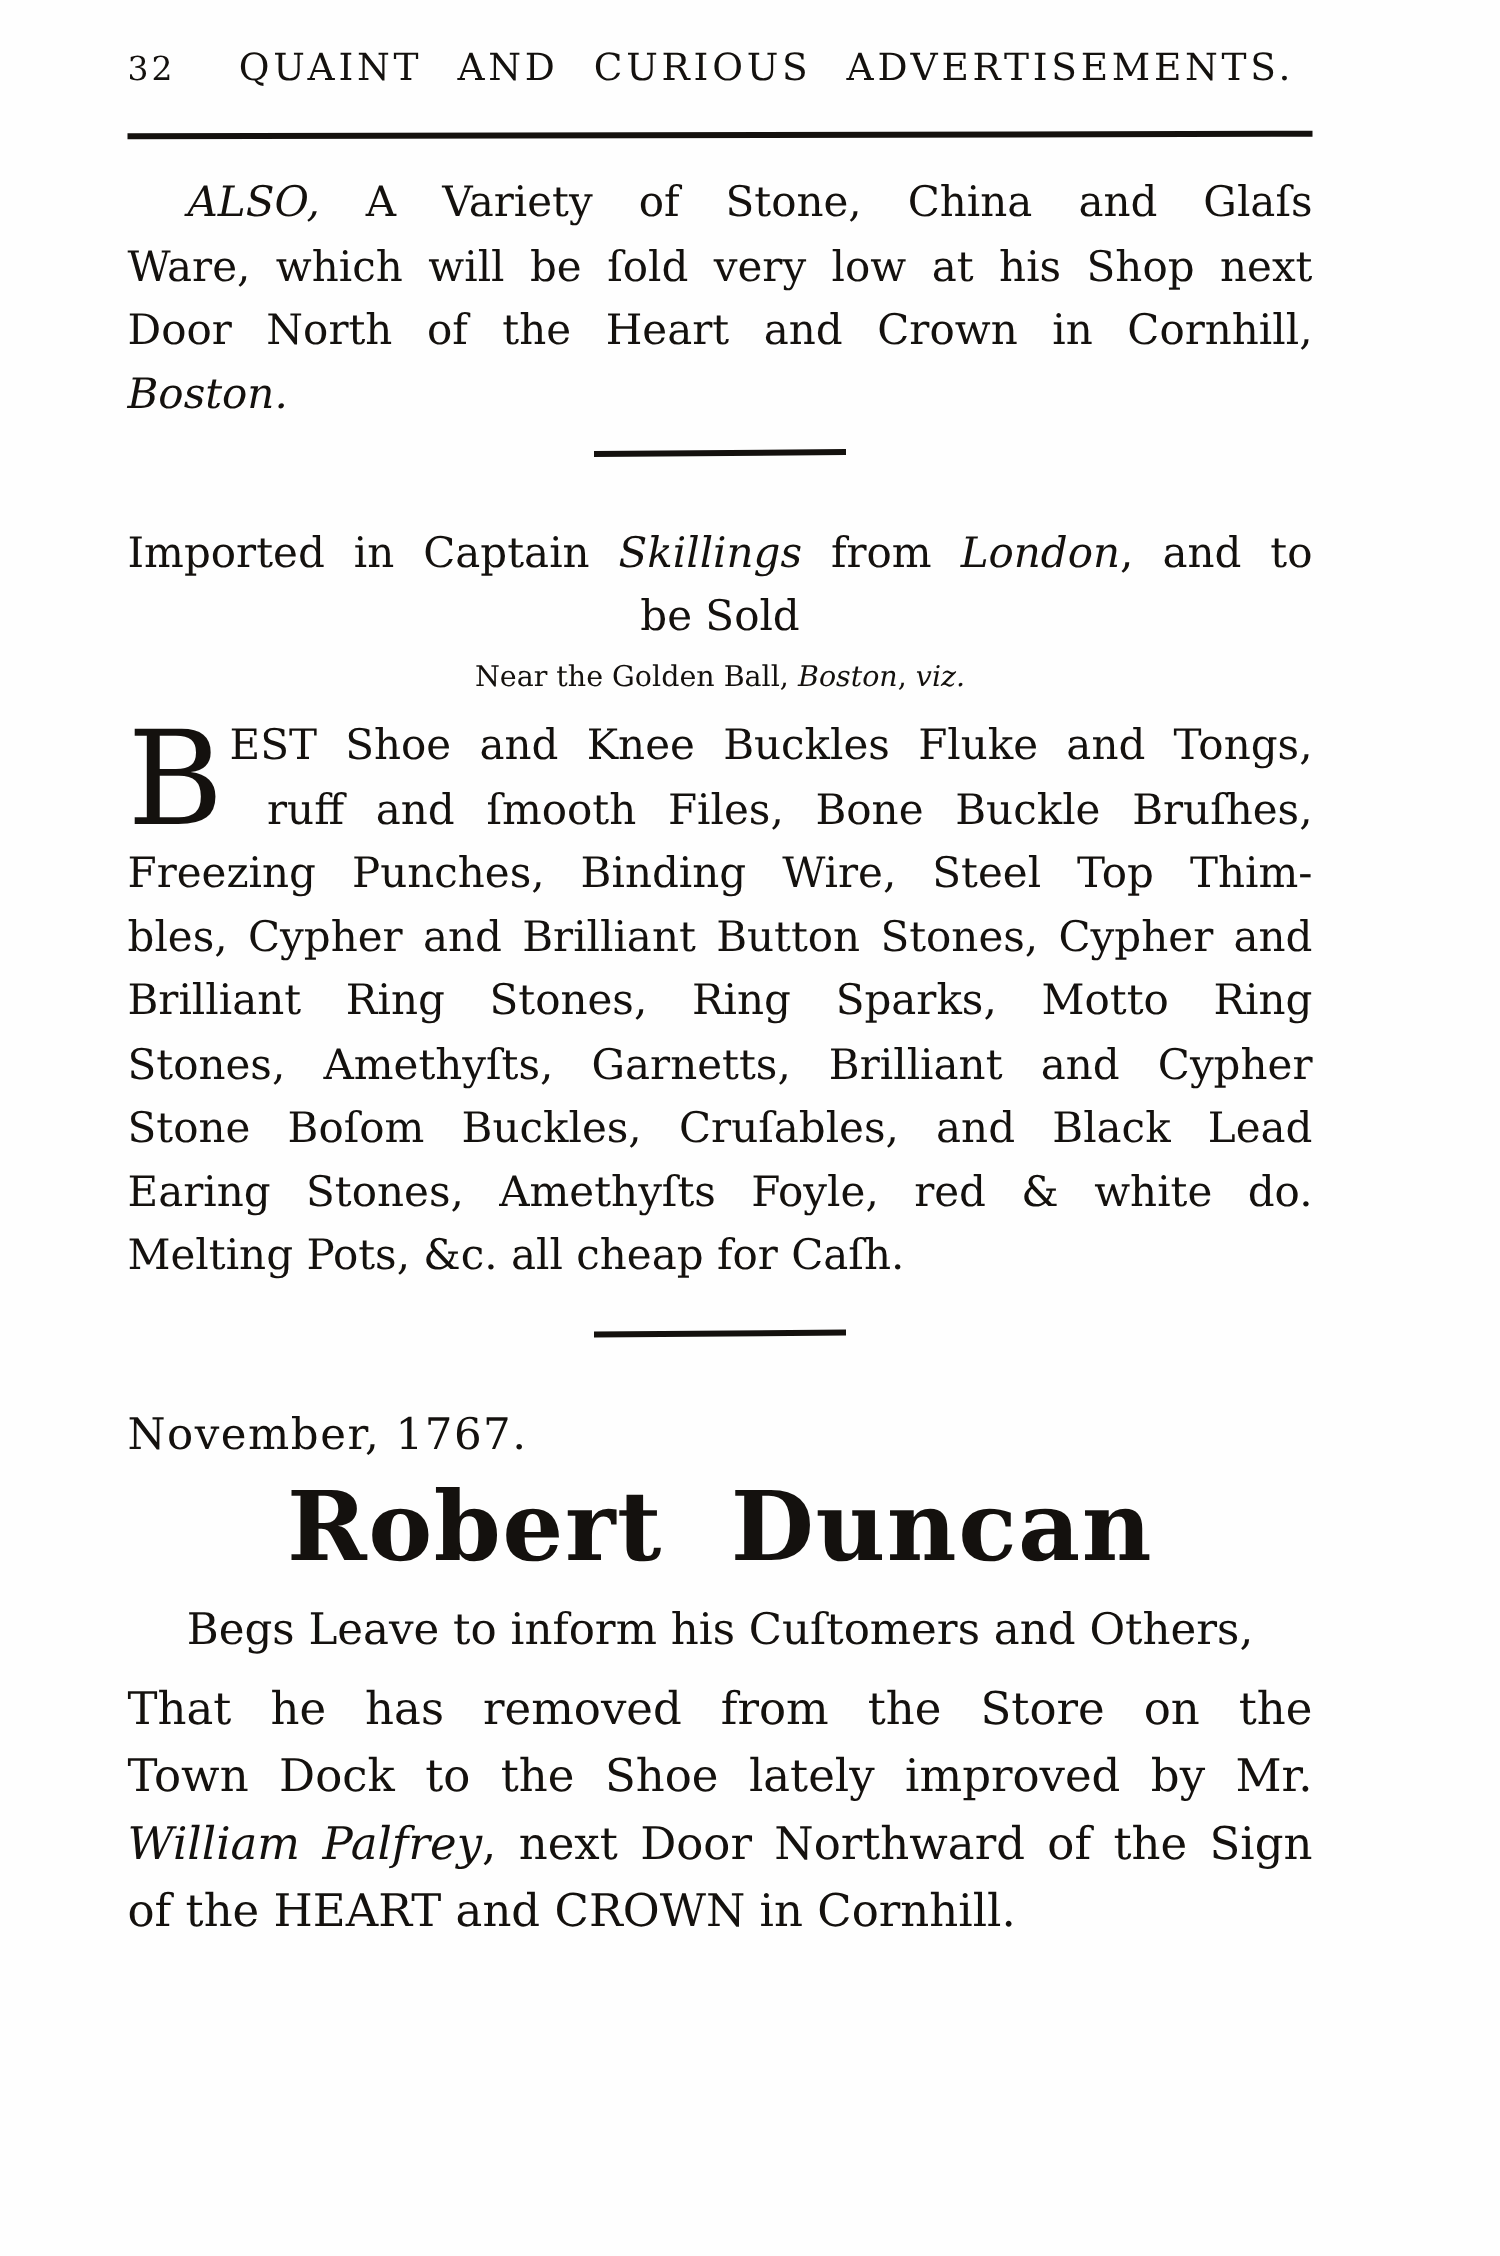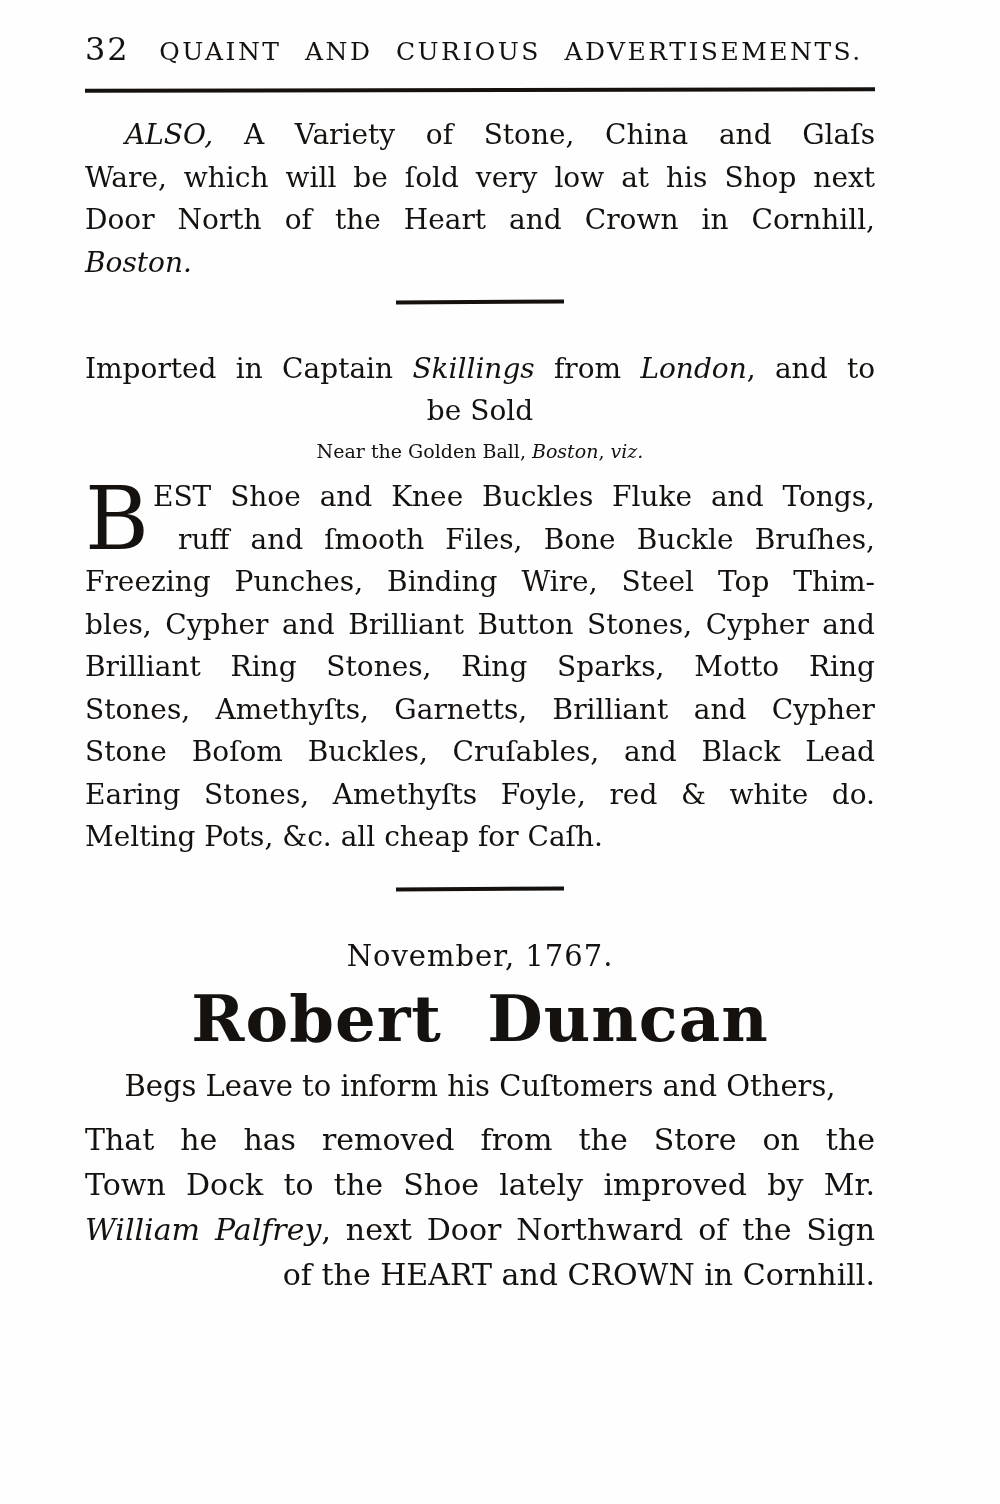--- a/index.html
+++ b/index.html
@@ -18,21 +18,21 @@
     padding-top: 30px;
   }
   
   .header-row {
     display: flex;
     align-items: baseline;
     height: 40px;
   }
   .pagenum {
     width: 62px;
-    font-size: 32px;
+    font-size: 22px;
     letter-spacing: 2px;
   }
   .header-title {
     flex: 1;
     text-align: center;
     font-size: 25px;
     letter-spacing: 2.5px;
     word-spacing: 13px;
     white-space: nowrap;
   }
@@ -99,40 +99,39 @@
     line-height: 87px;
     font-weight: normal;
   }
   .dc-line1 { padding-left: 68px; }
   .dc-line2 { padding-left: 93px; }
 
   .date-line {
     margin-top: 46px;
     font-size: 29px;
     line-height: 38px;
-    text-align: center;
     letter-spacing: 1px;
   }
   .merchant-name {
     margin-top: 6px;
     font-size: 64px;
     line-height: 76px;
     font-weight: bold;
     text-align: center;
     word-spacing: 22px;
     letter-spacing: 1px;
   }
   .begs-line {
     margin-top: 10px;
     font-size: 29px;
     line-height: 38px;
     text-align: center;
   }
   .duncanpara { margin-top: 12px; }
-  .duncanpara .line { font-size: 30px; line-height: 45px; text-align: right; }
+  .duncanpara .line { font-size: 30px; line-height: 45px; }
 </style>
 </head>
 <body>
 
 <div class="page">
   <div class="content">
 
     <div class="header-row">
       <span class="pagenum">32</span>
       <span class="header-title">QUAINT AND CURIOUS ADVERTISEMENTS.</span>

